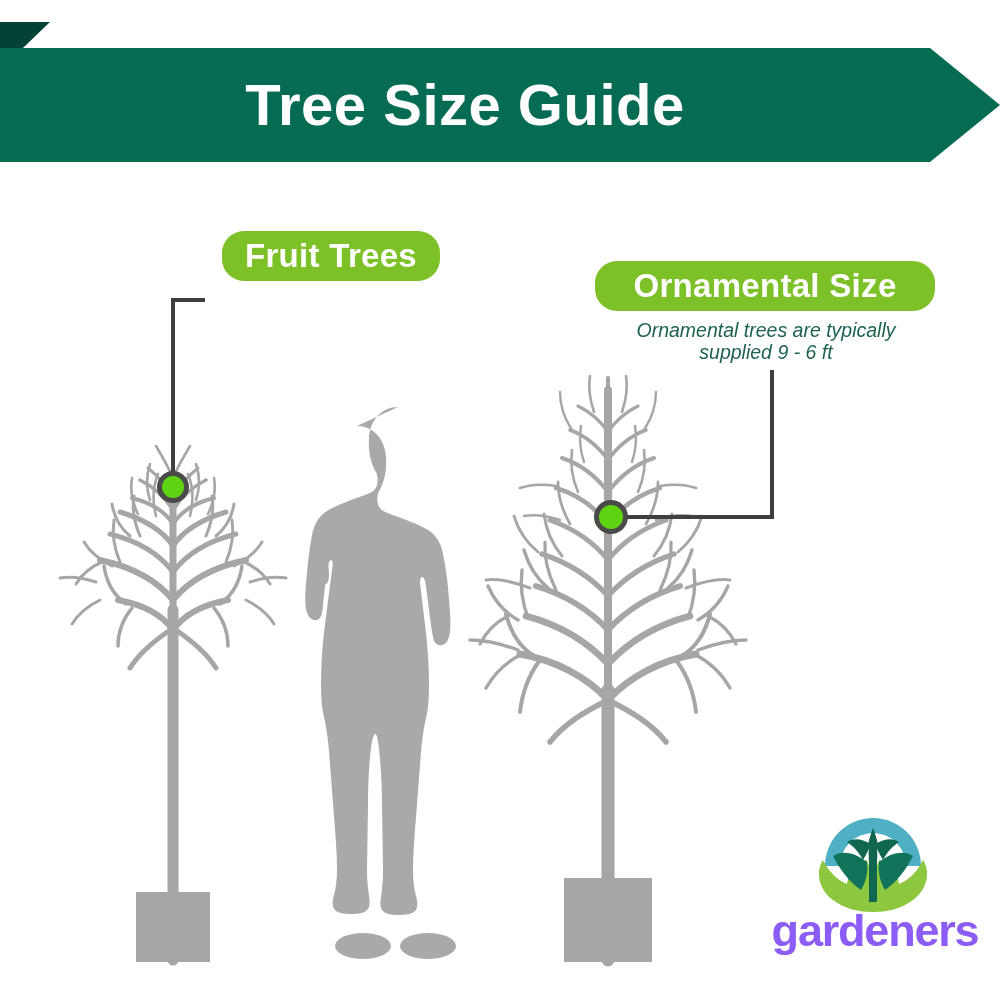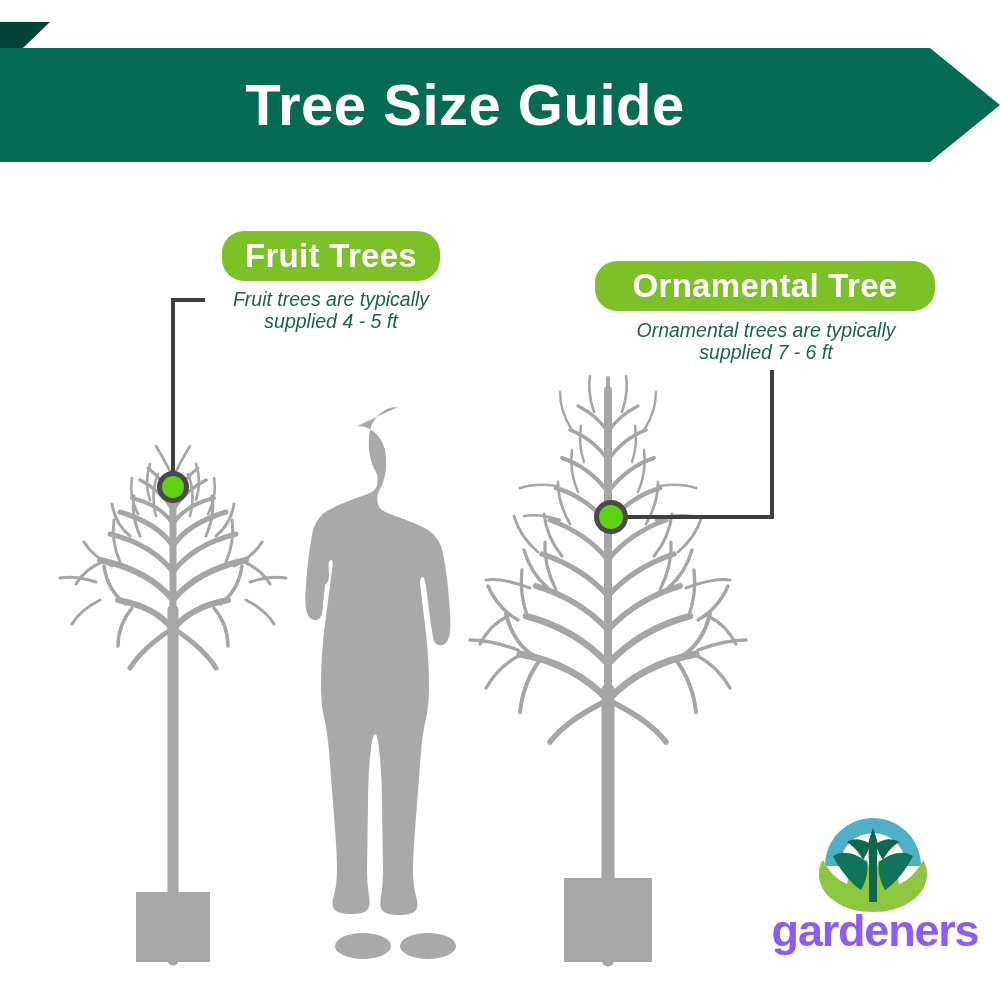--- a/index.html
+++ b/index.html
@@ -164,26 +164,24 @@
     <svg id="banner-fold" viewBox="0 0 50 48">
       <polygon points="0,0 50,0 0,48" fill="#034236"></polygon>
     </svg>
     <svg id="banner-body" viewBox="0 0 1000 114" preserveAspectRatio="none">
       <polygon points="0,0 930,0 1000,57 930,114 0,114" fill="#066B53"></polygon>
     </svg>
     <div id="banner-title">Tree Size Guide</div>
   </div>
 
   <div class="cat-badge" id="badge-fruit">Fruit Trees</div>
-  <div class="cat-caption" id="caption-fruit">Fruit trees are typically
-supplied 4 - 5 ft</div>
-
-  <div class="cat-badge" id="badge-orn">Ornamental Tree</div>
+
+  <div class="cat-badge" id="badge-orn">Ornamental Size</div>
   <div class="cat-caption" id="caption-orn">Ornamental trees are typically
-supplied 7 - 6 ft</div>
+supplied 9 - 6 ft</div>
 
   <svg id="scene" viewBox="0 0 1000 1000">
 
     <g fill="none" stroke="#A6A6A6" stroke-linecap="round">
 
       <path d="M173,960 L173,610" stroke-width="11"></path>
       <path d="M173,640 L173,490" stroke-width="7"></path>
 
       <path d="M173,630 C160,612 140,604 118,600" stroke-width="6"></path>
       <path d="M173,630 C186,612 206,604 228,600" stroke-width="6"></path>

